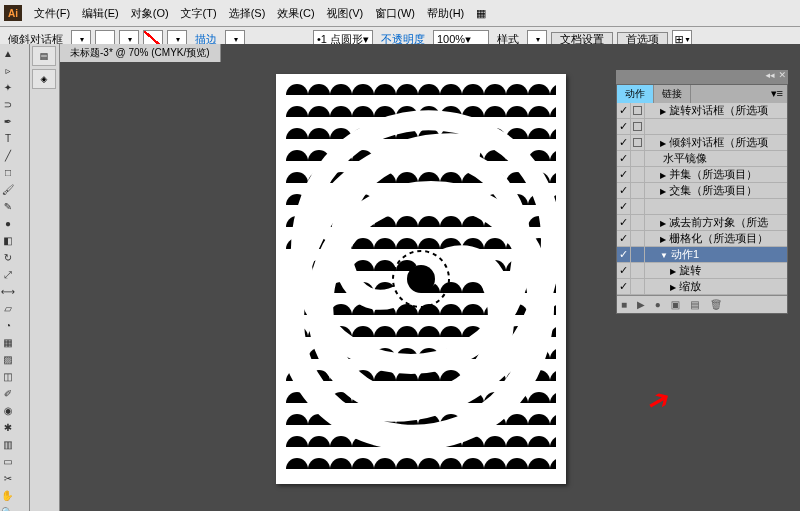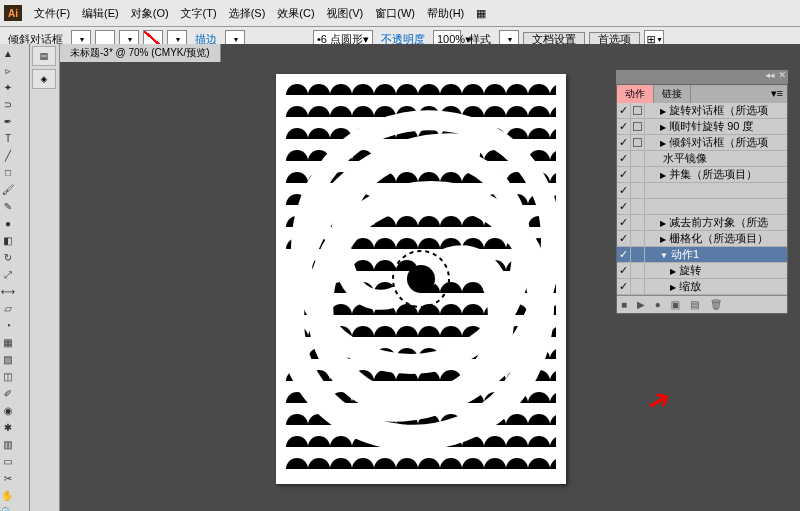--- a/index.html
+++ b/index.html
@@ -25,21 +25,21 @@
 .t2{width:24px;height:20px;border:1px solid #aaa;background:#e4e4e4;cursor:pointer;font-size:9px;display:flex;align-items:center;justify-content:center}
 .canvas-area{flex:1;background:#4a4a4a;position:relative;overflow:hidden}
 .tabbar{position:absolute;top:0;left:0;height:18px;display:flex;align-items:flex-end}
 .tab{background:#d0d0d0;padding:2px 10px;font-size:10px;border-right:1px solid #888}
 .artboard{position:absolute;top:30px;left:216px;width:290px;height:410px;background:#fff;box-shadow:2px 2px 4px rgba(0,0,0,0.5)}
 .spiral{position:absolute;top:10px;left:10px;width:270px;height:390px}
 .arrow{position:absolute;right:130px;top:340px;color:#f00;font-size:28px;transform:rotate(-30deg)}
 .panels{position:absolute;right:12px;top:40px;width:172px;background:#ccc;border:1px solid #666}
 .panel-tabs{display:flex;background:#b0b0b0;height:18px}
 .panel-tab{padding:2px 8px;font-size:10px;border-right:1px solid #888;cursor:pointer}
-.panel-tab.active{background:#fca5a5}
+.panel-tab.active{background:#7dd3fc}
 .panel-tabs .menu{margin-left:auto;padding:2px 4px;cursor:pointer}
 .action-list{background:#ccc;max-height:200px;overflow:hidden}
 .action-row{display:flex;align-items:center;height:16px;border-bottom:1px solid #b0b0b0;font-size:10px}
 .action-row.sel{background:#5a7aa8;color:#fff}
 .action-row.sel *{color:#fff}
 .ar-chk{width:14px;text-align:center;border-right:1px solid #b0b0b0;height:100%;display:flex;align-items:center;justify-content:center}
 .ar-box{width:14px;border-right:1px solid #b0b0b0;height:100%;display:flex;align-items:center;justify-content:center}
 .ar-box.e:after{content:"";width:7px;height:7px;border:1px solid #666;display:block}
 .ar-ind{display:inline-block}
 .ar-tri{font-size:8px;margin:0 3px}
@@ -77,23 +77,23 @@
     </span>
   <span class="swatch nofill"></span>
   <span class="dd sm">
       <span class="arr">▾</span>
     </span>
   <span class="link">描边</span>
   <span class="dd sm">
       <span class="arr">▾</span>
     </span>
   <span style="width:60px"></span>
-  <span class="numfield">• <span>6 点圆形</span> <span class="arr">▾</span></span>
+  <span class="numfield">• <span>1 点圆形</span> <span class="arr">▾</span></span>
   <span class="link">不透明度</span>
-  <span class="numfield" style="width:28px">
+  <span class="numfield" style="width:56px">
       <span>100%</span>
       <span class="arr">▾</span>
     </span>
   <span class="lbl">样式</span>
   <span class="dd sm">
       <span class="arr">▾</span>
     </span>
   <span class="btn">文档设置</span>
   <span class="btn">首选项</span>
   <span class="dd sm">⊞<span class="arr">▾</span></span>
@@ -171,40 +171,40 @@
       </div>
       <div class="action-list" id="action-list">
           <div class="action-row">
             <span class="ar-chk">✓</span>
             <span class="ar-box e"></span>
             <span class="ar-lbl"><span class="ar-ind" style="width:10px;display:inline-block"></span><span class="ar-tri">▶</span>旋转对话框（所选项</span>
           </div>
           <div class="action-row">
             <span class="ar-chk">✓</span>
             <span class="ar-box e"></span>
-            <span class="ar-lbl"><span class="ar-ind" style="width:10px;display:inline-block"></span><span class="ar-tri">▶</span>顺时针旋转 90 度</span>
           </div>
           <div class="action-row">
             <span class="ar-chk">✓</span>
             <span class="ar-box e"></span>
             <span class="ar-lbl"><span class="ar-ind" style="width:10px;display:inline-block"></span><span class="ar-tri">▶</span>倾斜对话框（所选项</span>
           </div>
           <div class="action-row">
             <span class="ar-chk">✓</span>
             <span class="ar-box"></span>
             <span class="ar-lbl"><span class="ar-ind" style="width:10px;display:inline-block"></span><span class="ar-tri"></span>水平镜像</span>
           </div>
           <div class="action-row">
             <span class="ar-chk">✓</span>
             <span class="ar-box"></span>
             <span class="ar-lbl"><span class="ar-ind" style="width:10px;display:inline-block"></span><span class="ar-tri">▶</span>并集（所选项目）</span>
           </div>
           <div class="action-row">
             <span class="ar-chk">✓</span>
             <span class="ar-box"></span>
+            <span class="ar-lbl"><span class="ar-ind" style="width:10px;display:inline-block"></span><span class="ar-tri">▶</span>交集（所选项目）</span>
           </div>
           <div class="action-row">
             <span class="ar-chk">✓</span>
             <span class="ar-box"></span>
           </div>
           <div class="action-row">
             <span class="ar-chk">✓</span>
             <span class="ar-box"></span>
             <span class="ar-lbl"><span class="ar-ind" style="width:10px;display:inline-block"></span><span class="ar-tri">▶</span>减去前方对象（所选</span>
           </div>

